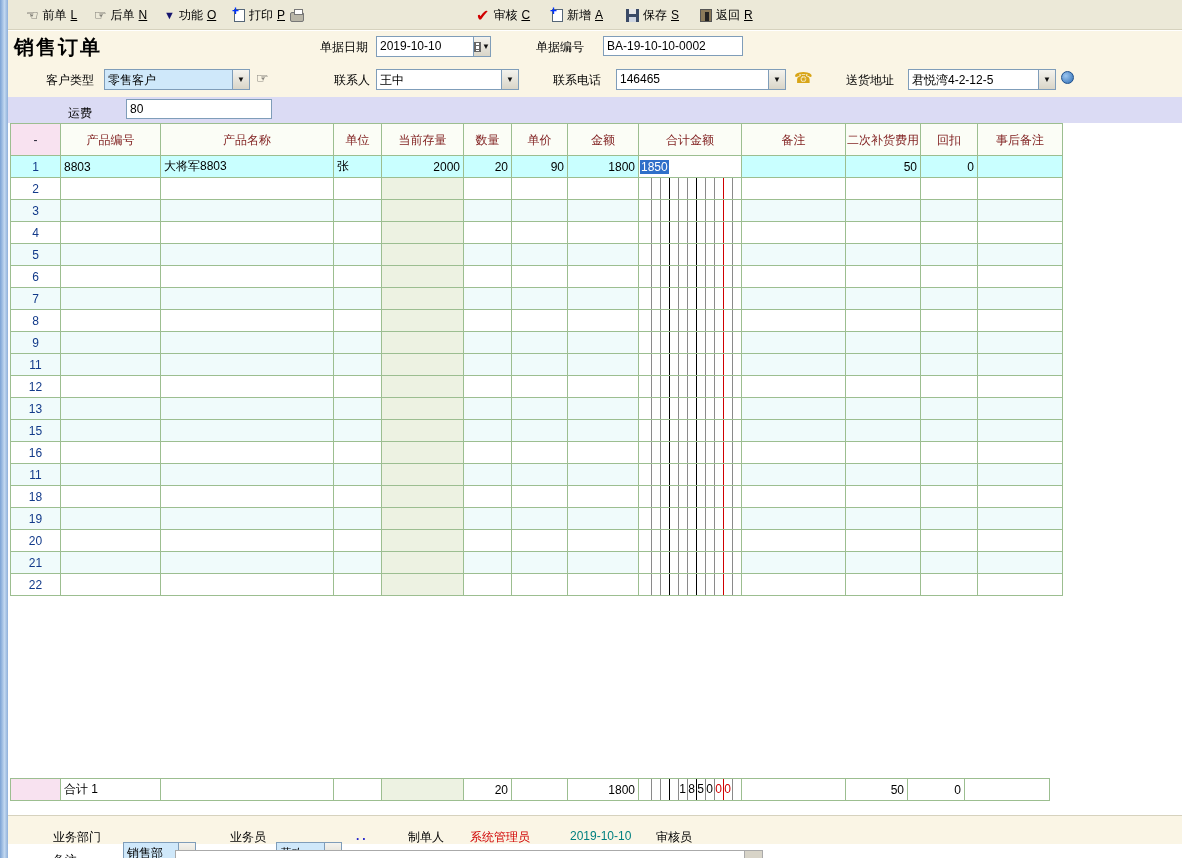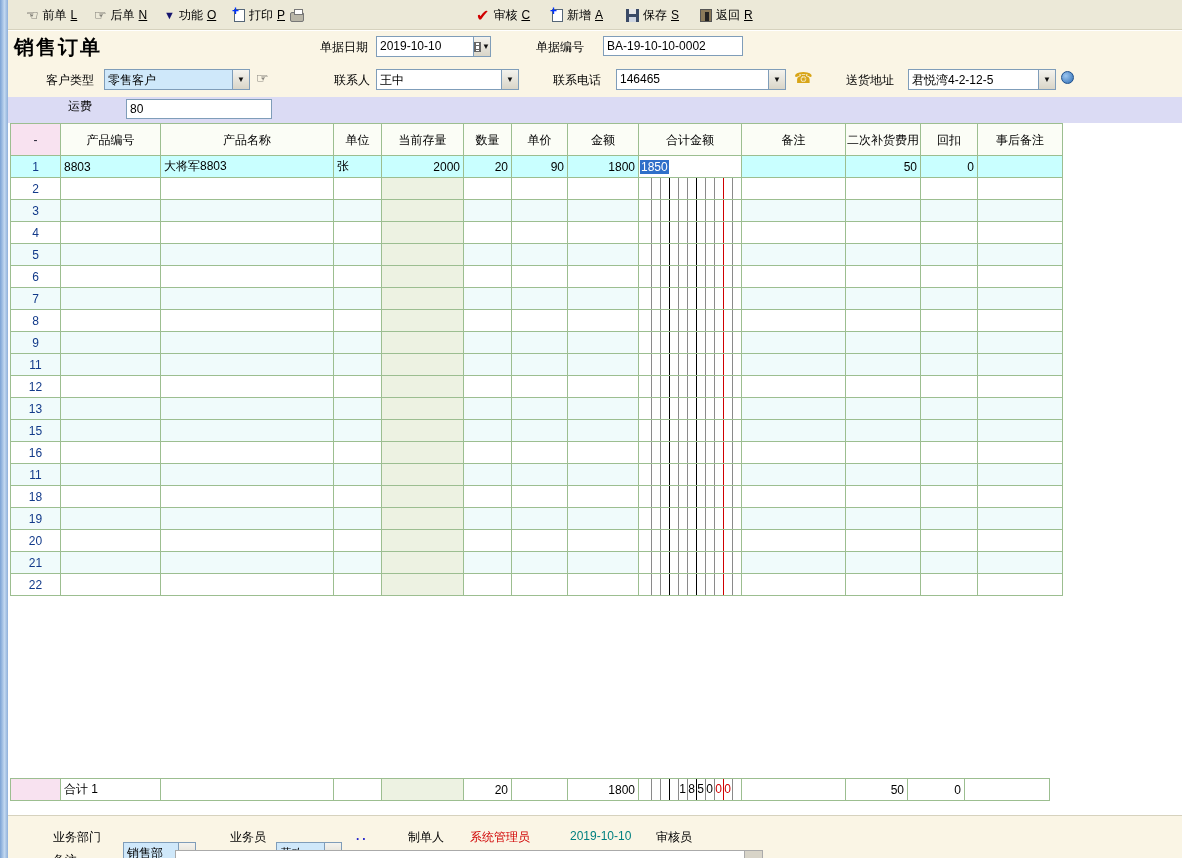--- a/index.html
+++ b/index.html
@@ -38,38 +38,38 @@
   .ical { position:relative; width:11px; height:10px; background:#fff; border:1px solid #666;
     background-image:linear-gradient(#666 1px,transparent 1px),linear-gradient(90deg,#666 1px,transparent 1px);
     background-size:4px 4px; background-position:0 2px; }
 
   
   .band-title { position:absolute; left:8px; top:31px; width:1174px; height:33px; background:#faf5e5; }
   .band-fields { position:absolute; left:8px; top:64px; width:1174px; height:33px; background:#faf5e5; }
   .band-freight { position:absolute; left:8px; top:97px; width:1174px; height:26px; background:#dbdbf4; }
   .page-title { position:absolute; left:6px; top:3px; font-size:20px; font-weight:bold; letter-spacing:2px; }
   .flabel { position:absolute; top:8px; white-space:nowrap; }
-  .band-freight .flabel { top:1px; }
+  .band-freight .flabel { top:8px; }
 
   
   .tinput { position:absolute; top:5px; height:20px; background:#fff; border:1px solid #7f9db9;
     padding:2px 3px 0 3px; font-size:12px; overflow:hidden; white-space:nowrap; }
   .combo { position:absolute; top:5px; height:21px; background:#fff; border:1px solid #7f9db9; display:flex; }
   .combo .cotext { flex:1; padding:2px 3px 0 3px; overflow:hidden; white-space:nowrap; }
   .combo.hl .cotext { background:#cfe8fa; }
   .combo .cobtn { width:17px; background:linear-gradient(#f4f3ee,#d9d5c8); border-left:1px solid #7f9db9;
     display:flex; align-items:center; justify-content:center; font-size:8px; color:#111; }
   .combo .cobtn .ical { margin-right:1px; }
 
   
   table { border-collapse:collapse; table-layout:fixed; }
   .grid { position:absolute; left:10px; top:123px; background:#fff; }
   .grid th, .grid td, .totalbar th, .totalbar td { border:1px solid #9cbe90; overflow:hidden; white-space:nowrap;
     font-weight:normal; padding:0 3px; }
-  .grid th { height:32px; background:#fbfdf6; color:#000000; padding:0 1px; line-height:14px; }
+  .grid th { height:32px; background:#fbfdf6; color:#7f1d1d; padding:0 1px; line-height:14px; }
   .grid th.corner { background:#f8e2f0; color:#223; }
   .grid td { height:22px; font-size:12px; } td.num { text-align:right; }
   .rownum { background:#dce9f1; color:#123a8a; text-align:center; }
   tr.filled td { background:#c9ffff; }
   tr.alt td { background:#f0fbfb; }
   tr.plain td { background:#ffffff; }
   td.stockbg { background:#edf2e2 !important; }
   td.amtgrid { position:relative; background:#fff !important; padding:0; }
   .dl { position:absolute; top:0; bottom:0; width:1px; }
   .dl.g { background:#8a8a8a; } .dl.b { background:#000; } .dl.r { background:#d00000; }
@@ -77,21 +77,21 @@
   .sel { background:#2f6fc9; color:#fff; padding:0 1px; font-size:12px; }
   .digit { position:absolute; top:3px; width:9px; text-align:center; font-size:12px; }
   .digit.red { color:#d00000; }
 
   
   .totalbar { position:absolute; left:10px; top:778px; background:#fff; }
   .totalbar td { height:22px; background:#fff; }
   .totalbar td.pink { background:#f8e2f0; }
 
   
-  .footer { position:absolute; left:8px; top:815px; width:1174px; height:43px; background:#faf5e5;
+  .footer { position:absolute; left:8px; top:815px; width:1174px; height:29px; background:#faf5e5;
     border-top:1px solid #d6d2be; }
   .footer .flabel { top:13px; }
   .footer .combo { top:26px; }
   .red-text { color:#d00000; }
   .teal-text { color:#008080; }
   .blue-dots { color:#2222cc; letter-spacing:3px; font-weight:bold; }
   .remark-input { position:absolute; left:167px; top:34px; width:588px; height:20px; background:#fff;
     border:1px solid #aaa; display:flex; }
   .remark-input .rflex { flex:1; }
   .remark-input .rbtn { width:18px; background:#d8d4c8; border-left:1px solid #aaa; }

